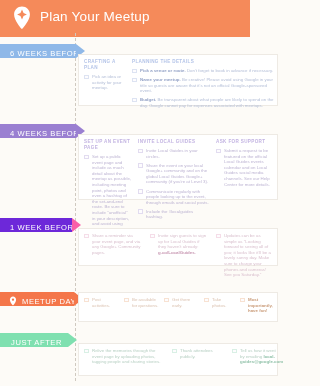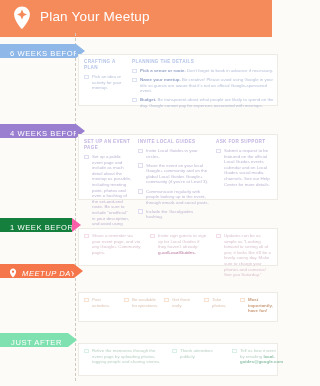--- a/index.html
+++ b/index.html
@@ -6,21 +6,21 @@
   body{
     width:298px;height:386px;overflow:hidden;
     background:#fdfbf7;
     font-family:"Liberation Sans","DejaVu Sans",sans-serif;
     -webkit-font-smoothing:antialiased;
   }
   .page{position:relative;width:298px;height:386px;}
 
   
   .header{
-    position:absolute;left:0;top:0;width:272px;height:37px;
+    position:absolute;left:0;top:0;width:250px;height:37px;
     background:#f58a5a;
   }
   .header-title{
     position:absolute;left:40px;top:9px;
     font-size:13.5px;color:#ffffff;letter-spacing:.2px;font-weight:400;
     white-space:nowrap;
   }
   .pin{
     position:absolute;left:13px;top:6px;width:18px;height:25px;
   }
@@ -170,42 +170,42 @@
         </div>
       </div>
       <div class="col tint-purple" style="left: 216px; top: 139px; width: 58px;">
         <div class="colhead">ASK FOR SUPPORT</div>
         <div class="item">
           <span class="box"></span>
           <span class="txt"><span>Submit a request to be featured on the official Local Guides events calendar and on Local Guides social media channels. See our Help Center for more details.</span></span>
         </div>
       </div>
       <div class="stage" style="top: 218px; width: 72px;">
-        <div class="tagbody" style="background: #15803d;"><span class="tagtext">1 WEEK BEFORE</span><span class="point" style="left: 72px; border-left: 9px solid rgb(249, 95, 168);"></span></div>
+        <div class="tagbody" style="background: #6d28d9;"><span class="tagtext">1 WEEK BEFORE</span><span class="point" style="left: 72px; border-left: 9px solid rgb(249, 95, 168);"></span></div>
       </div>
       <div class="card tint-pink" style="left: 78px; top: 228px; width: 200px; height: 38px;"></div>
       <div class="col tint-pink" style="left: 84px; top: 233px; width: 58px;">
         <div class="item">
           <span class="box"></span>
           <span class="txt"><span>Share a reminder via your event page, and via any Google+ Community pages.</span></span>
         </div>
       </div>
       <div class="col tint-pink" style="left: 150px; top: 233px; width: 58px;">
         <div class="item">
           <span class="box"></span>
           <span class="txt"><span>Invite sign guests to sign up for Local Guides if they haven't already: </span><i>g.co/LocalGuides.</i></span>
         </div>
       </div>
       <div class="col tint-pink" style="left: 216px; top: 233px; width: 58px;">
         <div class="item">
           <span class="box"></span>
           <span class="txt"><span>Updates can be as simple as "Looking forward to seeing all of you; it looks like it'll be a lovely sunny day. Make sure to charge your phones and cameras! See you Saturday."</span></span>
         </div>
       </div>
-      <div class="stage with-icon" style="top: 264px; width: 74px; font-style: italic;">
+      <div class="stage with-icon" style="top: 292px; width: 74px;">
         <div class="tagbody" style="background: rgb(244, 118, 74);"><span class="tagicon"><svg viewBox="0 0 10 10" width="10" height="10">
               <path d="M5 .6C3.3.6 1.9 2 1.9 3.7c0 2.2 2.5 5.2 2.8 5.5.15.2.45.2.6 0 .3-.3 2.8-3.3 2.8-5.5C8.1 2 6.7.6 5 .6z" fill="#ffffff"></path>
               <circle cx="5" cy="3.7" r="1.15" fill="#f4764a"></circle>
             </svg></span><span class="tagtext">MEETUP DAY</span><span class="point" style="left: 74px; border-left: 9px solid rgb(244, 118, 74);"></span></div>
       </div>
       <div class="card tint-orange" style="left: 78px; top: 292px; width: 200px; height: 30px;"></div>
       <div class="col tint-orange" style="left: 84px; top: 297px; width: 36px;">
         <div class="item">
           <span class="box"></span>
           <span class="txt"><span>Post activities.</span></span>

